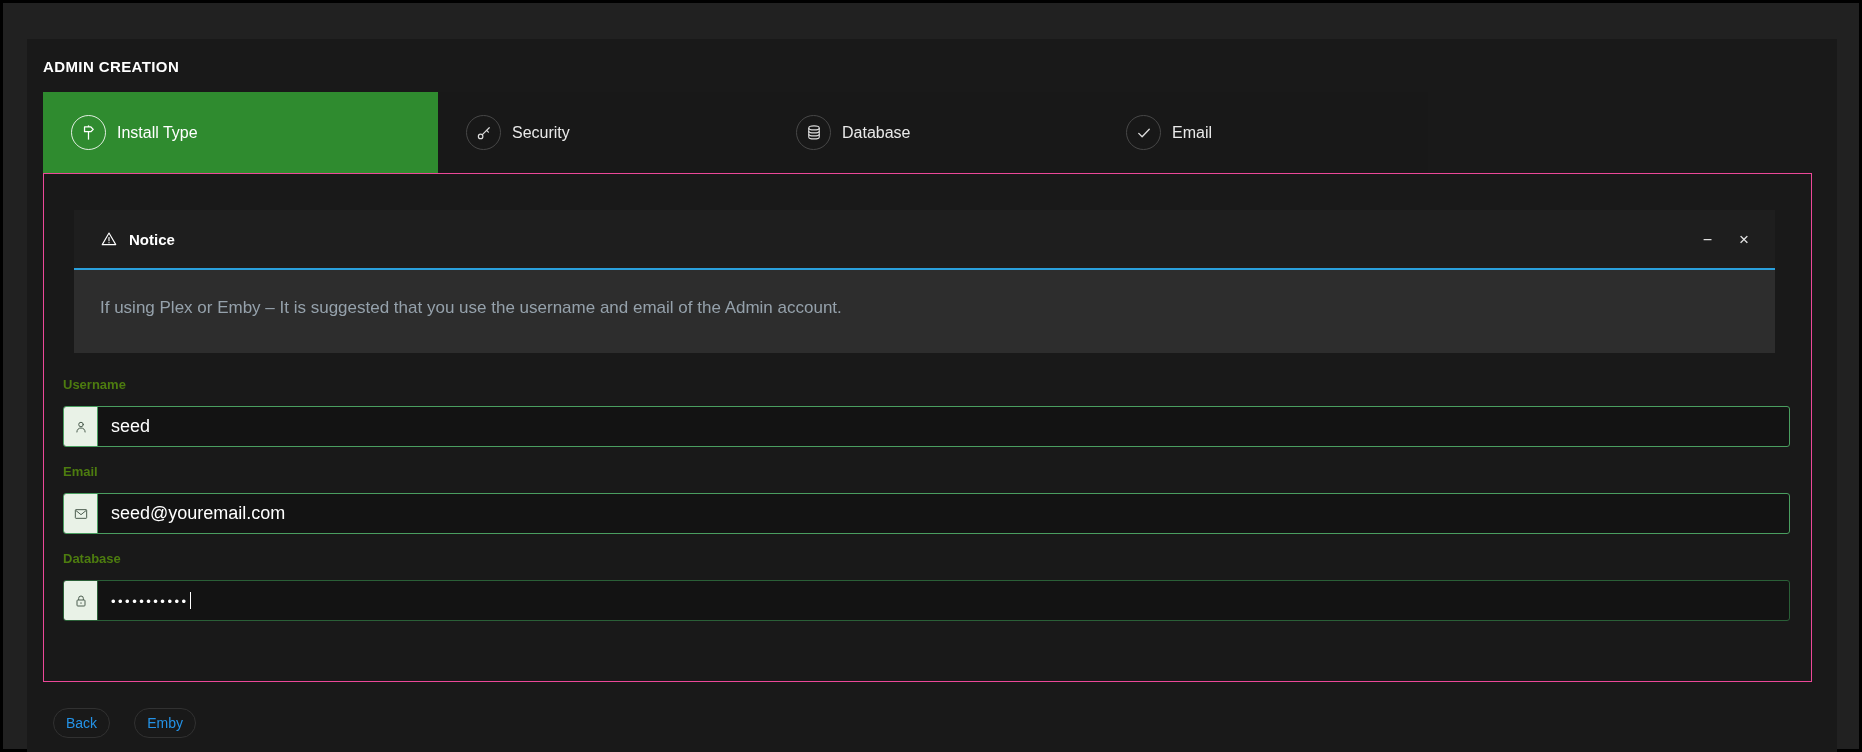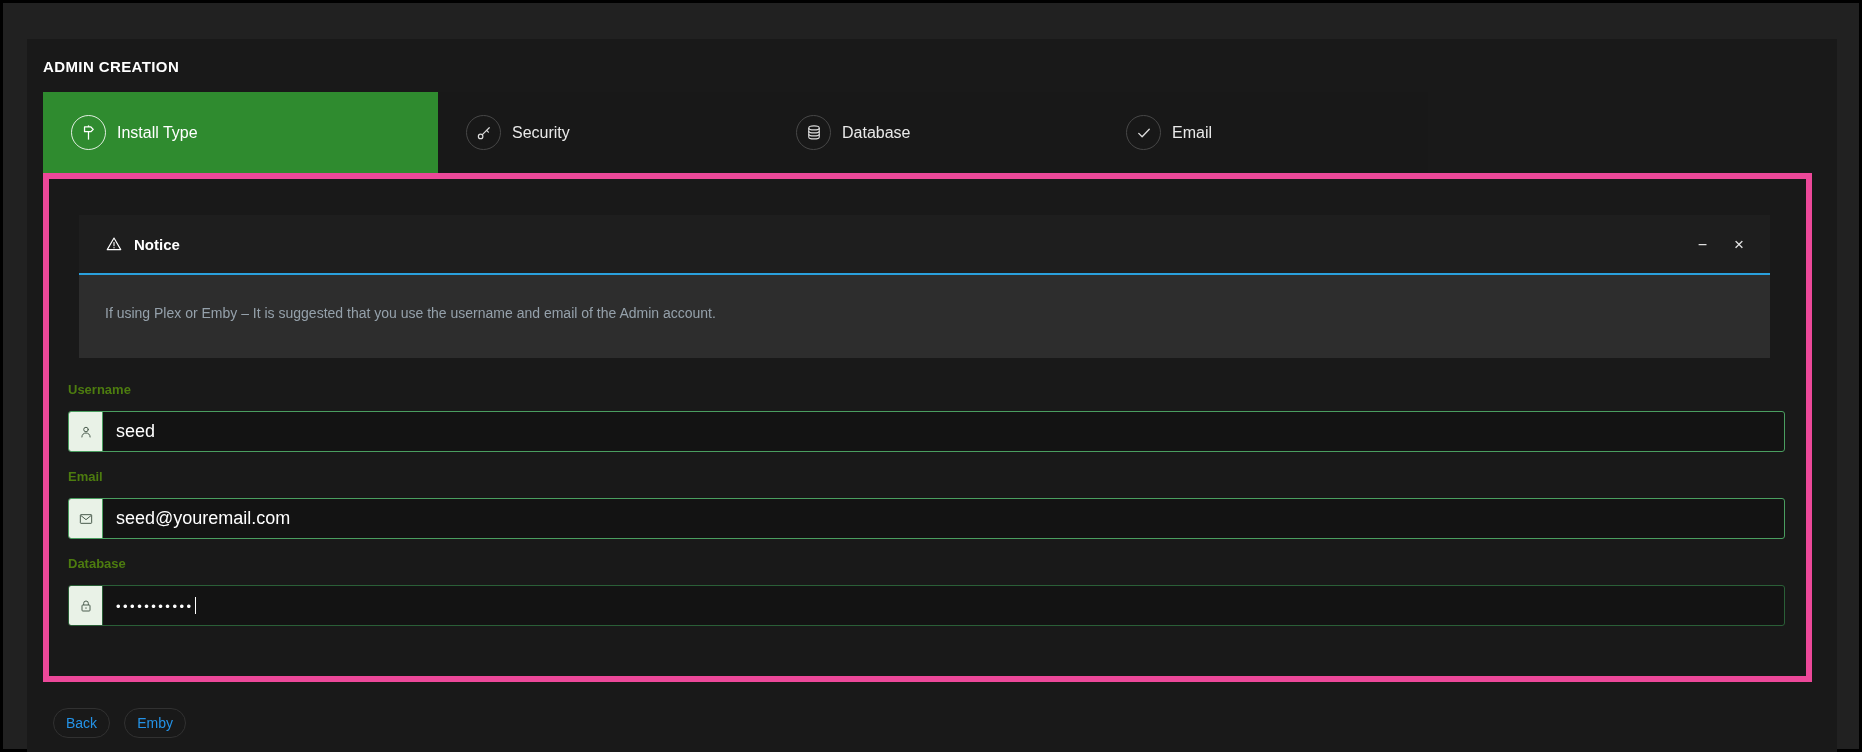--- a/index.html
+++ b/index.html
@@ -40,38 +40,38 @@
     border:1.5px solid rgba(255,255,255,.85);
     display:flex; align-items:center; justify-content:center;
     color:#fff; flex:0 0 auto;
   }
   .tab.pending .step-circle { border-color:#474747; color:#dcdcdc; }
   .tab-label { font-size:16px; color:#fff; }
   .tab.pending .tab-label { color:#e9e9e9; }
   
   .panel {
     margin-left:16px; width:1769px; height:509px;
-    border:6px solid #ec4899; background:#191919; position:relative; z-index:1;
+    border:1px solid #ec4899; background:#191919; position:relative; z-index:1;
   }
   
   .notice { margin:36px 36px 0 30px; }
   .notice-header {
     height:60px; background:#1e1e1e; border-bottom:2px solid #2aa0dd;
     display:flex; align-items:center; padding:0 26px;
   }
   .notice-title { font-size:15px; font-weight:bold; color:#fff; margin-left:11px; }
   .notice-spacer { flex:1; }
   .notice-btn {
     color:#e6e6e6; font-size:17px; line-height:17px; cursor:pointer;
     background:none; border:none; font-family:inherit;
   }
   .notice-btn.min { margin-right:27px; font-size:16px; }
   .notice-body {
     background:#2d2d2d; padding:29px 26px 36px 26px;
-    font-size:14px; color:#95a1ab; line-height:18px;
+    font-size:17px; color:#95a1ab; line-height:18px;
   }
   
   .field { margin:0 21px 0 19px; }
   .field.first { margin-top:23px; }
   .field + .field { margin-top:16px; }
   .field-label {
     font-size:13px; font-weight:bold; color:#4d7c0f; line-height:18px;
     margin-bottom:12px; display:block;
   }
   .input-group {
@@ -88,21 +88,21 @@
   .input-group input {
     flex:1; background:transparent; border:none; outline:none;
     color:#fff; font-size:18px; padding:0 0 0 13px; font-family:inherit;
   }
   .pw-value {
     display:flex; align-items:center; padding-left:13px; flex:1; color:#fff;
   }
   .pw-dots { font-size:13px; letter-spacing:2.5px; position:relative; top:1px; }
   .caret { display:inline-block; width:1px; height:17px; background:#fff; margin-left:1px; }
   
-  .actions { margin:26px 0 0 26px; display:flex; gap:14px; }
+  .actions { margin:26px 0 0 26px; display:flex; gap:24px; }
   .btn {
     background:#191919; border:1px solid #313131; border-radius:15px;
     color:#2492e6; font-size:14px; padding:5px 12px; height:30px;
     cursor:pointer; font-family:inherit; line-height:18px;
   }
   svg { display:block; }
 </style>
 </head>
 <body>
 

